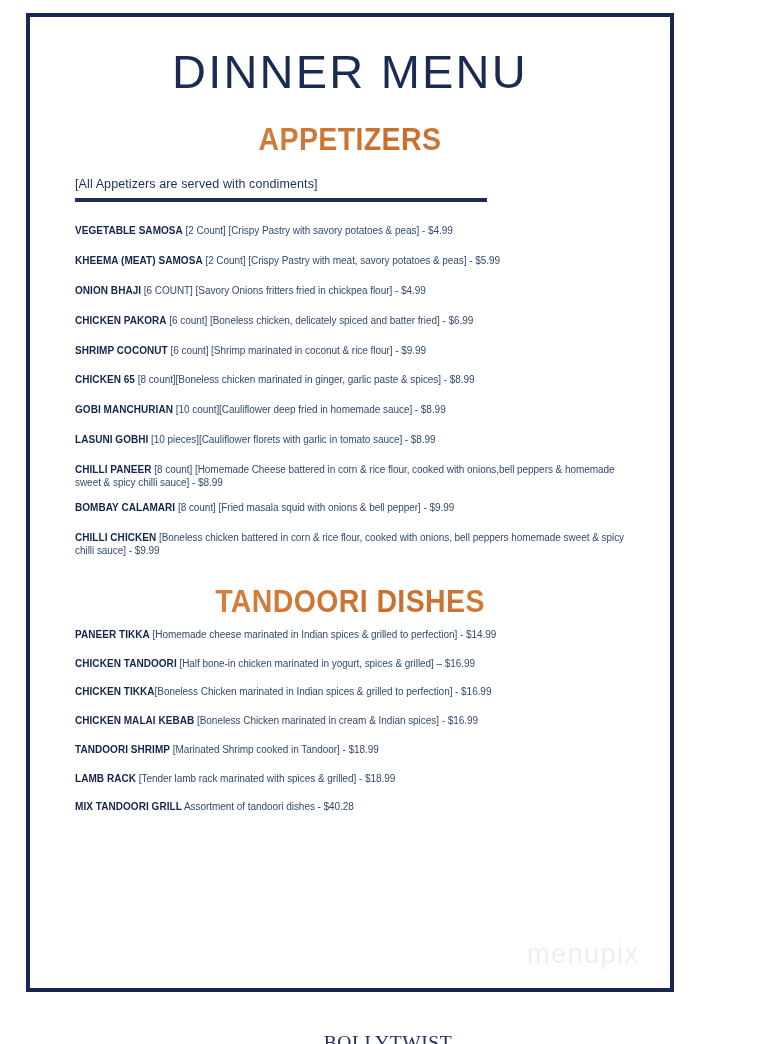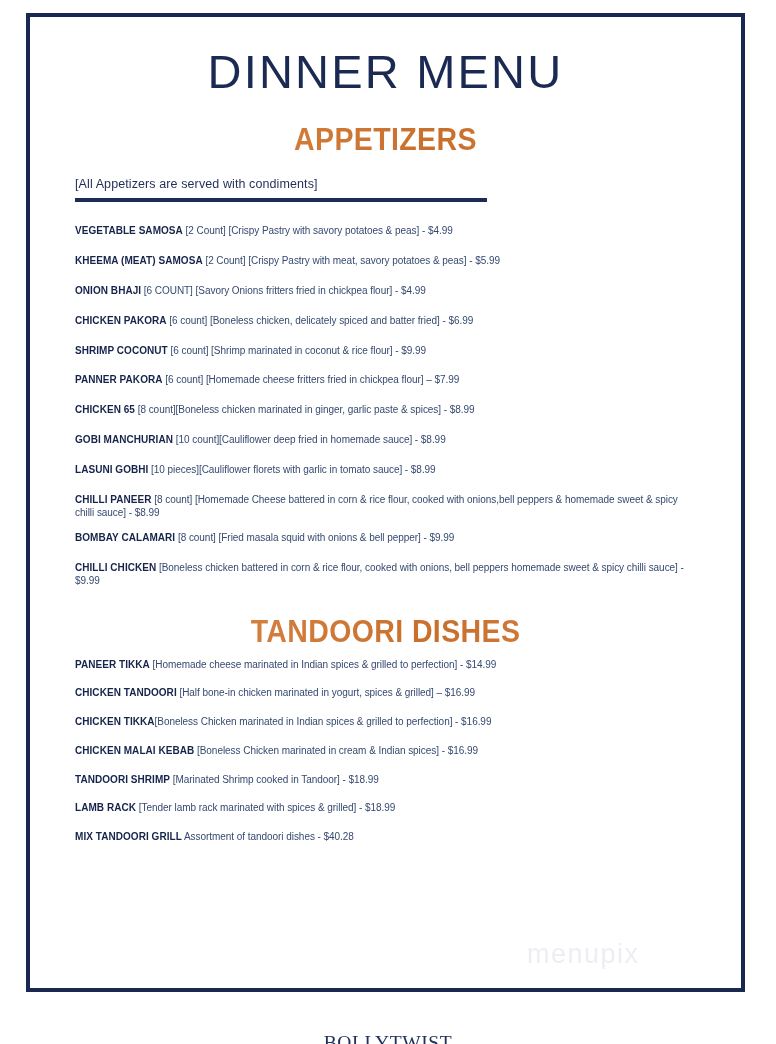--- a/index.html
+++ b/index.html
@@ -13,21 +13,21 @@
     position: relative;
     font-family: "Liberation Sans", sans-serif;
     overflow: hidden;
   }
 
   
   #menu-frame {
     position: absolute;
     left: 26px;
     top: 13px;
-    width: 719px;
+    width: 648px;
     height: 979px;
     box-sizing: border-box;
     border: 4px solid #1a2750;
     background: #ffffff;
   }
 
   
   .page-title {
     text-align: center;
     color: #1b2a52;
@@ -158,21 +158,20 @@
     <div class="note-text">[All Appetizers are served with condiments]</div>
     <div class="note-rule"></div>
   </div>
 
   <ul class="items" id="appetizer-items">
       <li class="menu-item"><span class="item-name">VEGETABLE SAMOSA</span><span class="item-desc"> [2 Count] [Crispy Pastry with savory potatoes &amp; peas] - $4.99</span></li>
       <li class="menu-item"><span class="item-name">KHEEMA (MEAT) SAMOSA</span><span class="item-desc"> [2 Count] [Crispy Pastry with meat, savory potatoes &amp; peas] - $5.99</span></li>
       <li class="menu-item"><span class="item-name">ONION BHAJI</span><span class="item-desc"> [6 COUNT] [Savory Onions fritters fried in chickpea flour] - $4.99</span></li>
       <li class="menu-item"><span class="item-name">CHICKEN PAKORA</span><span class="item-desc"> [6 count] [Boneless chicken, delicately spiced and batter fried] - $6.99</span></li>
       <li class="menu-item"><span class="item-name">SHRIMP COCONUT</span><span class="item-desc"> [6 count] [Shrimp marinated in coconut &amp; rice flour] - $9.99</span></li>
-      <li class="menu-item"><span class="item-name">PANNER PAKORA</span><span class="item-desc"> [6 count] [Homemade cheese fritters fried in chickpea flour] – $7.99</span></li>
       <li class="menu-item"><span class="item-name">CHICKEN 65</span><span class="item-desc"> [8 count][Boneless chicken marinated in ginger, garlic paste &amp; spices] - $8.99</span></li>
       <li class="menu-item"><span class="item-name">GOBI MANCHURIAN</span><span class="item-desc"> [10 count][Cauliflower deep fried in homemade sauce] - $8.99</span></li>
       <li class="menu-item"><span class="item-name">LASUNI GOBHI</span><span class="item-desc"> [10 pieces][Cauliflower florets with garlic in tomato sauce] - $8.99</span></li>
       <li class="menu-item two-line"><span class="item-name">CHILLI PANEER</span><span class="item-desc"> [8 count] [Homemade Cheese battered in corn &amp; rice flour, cooked with onions,bell peppers &amp; homemade sweet &amp; spicy chilli sauce] - $8.99</span></li>
       <li class="menu-item"><span class="item-name">BOMBAY CALAMARI</span><span class="item-desc"> [8 count] [Fried masala squid with onions &amp; bell pepper] - $9.99</span></li>
       <li class="menu-item two-line"><span class="item-name">CHILLI CHICKEN</span><span class="item-desc"> [Boneless chicken battered in corn &amp; rice flour, cooked with onions, bell peppers homemade sweet &amp; spicy chilli sauce] - $9.99</span></li>
     </ul>
 
   <h2 class="section-heading" id="tandoori-heading">TANDOORI DISHES</h2>
 

